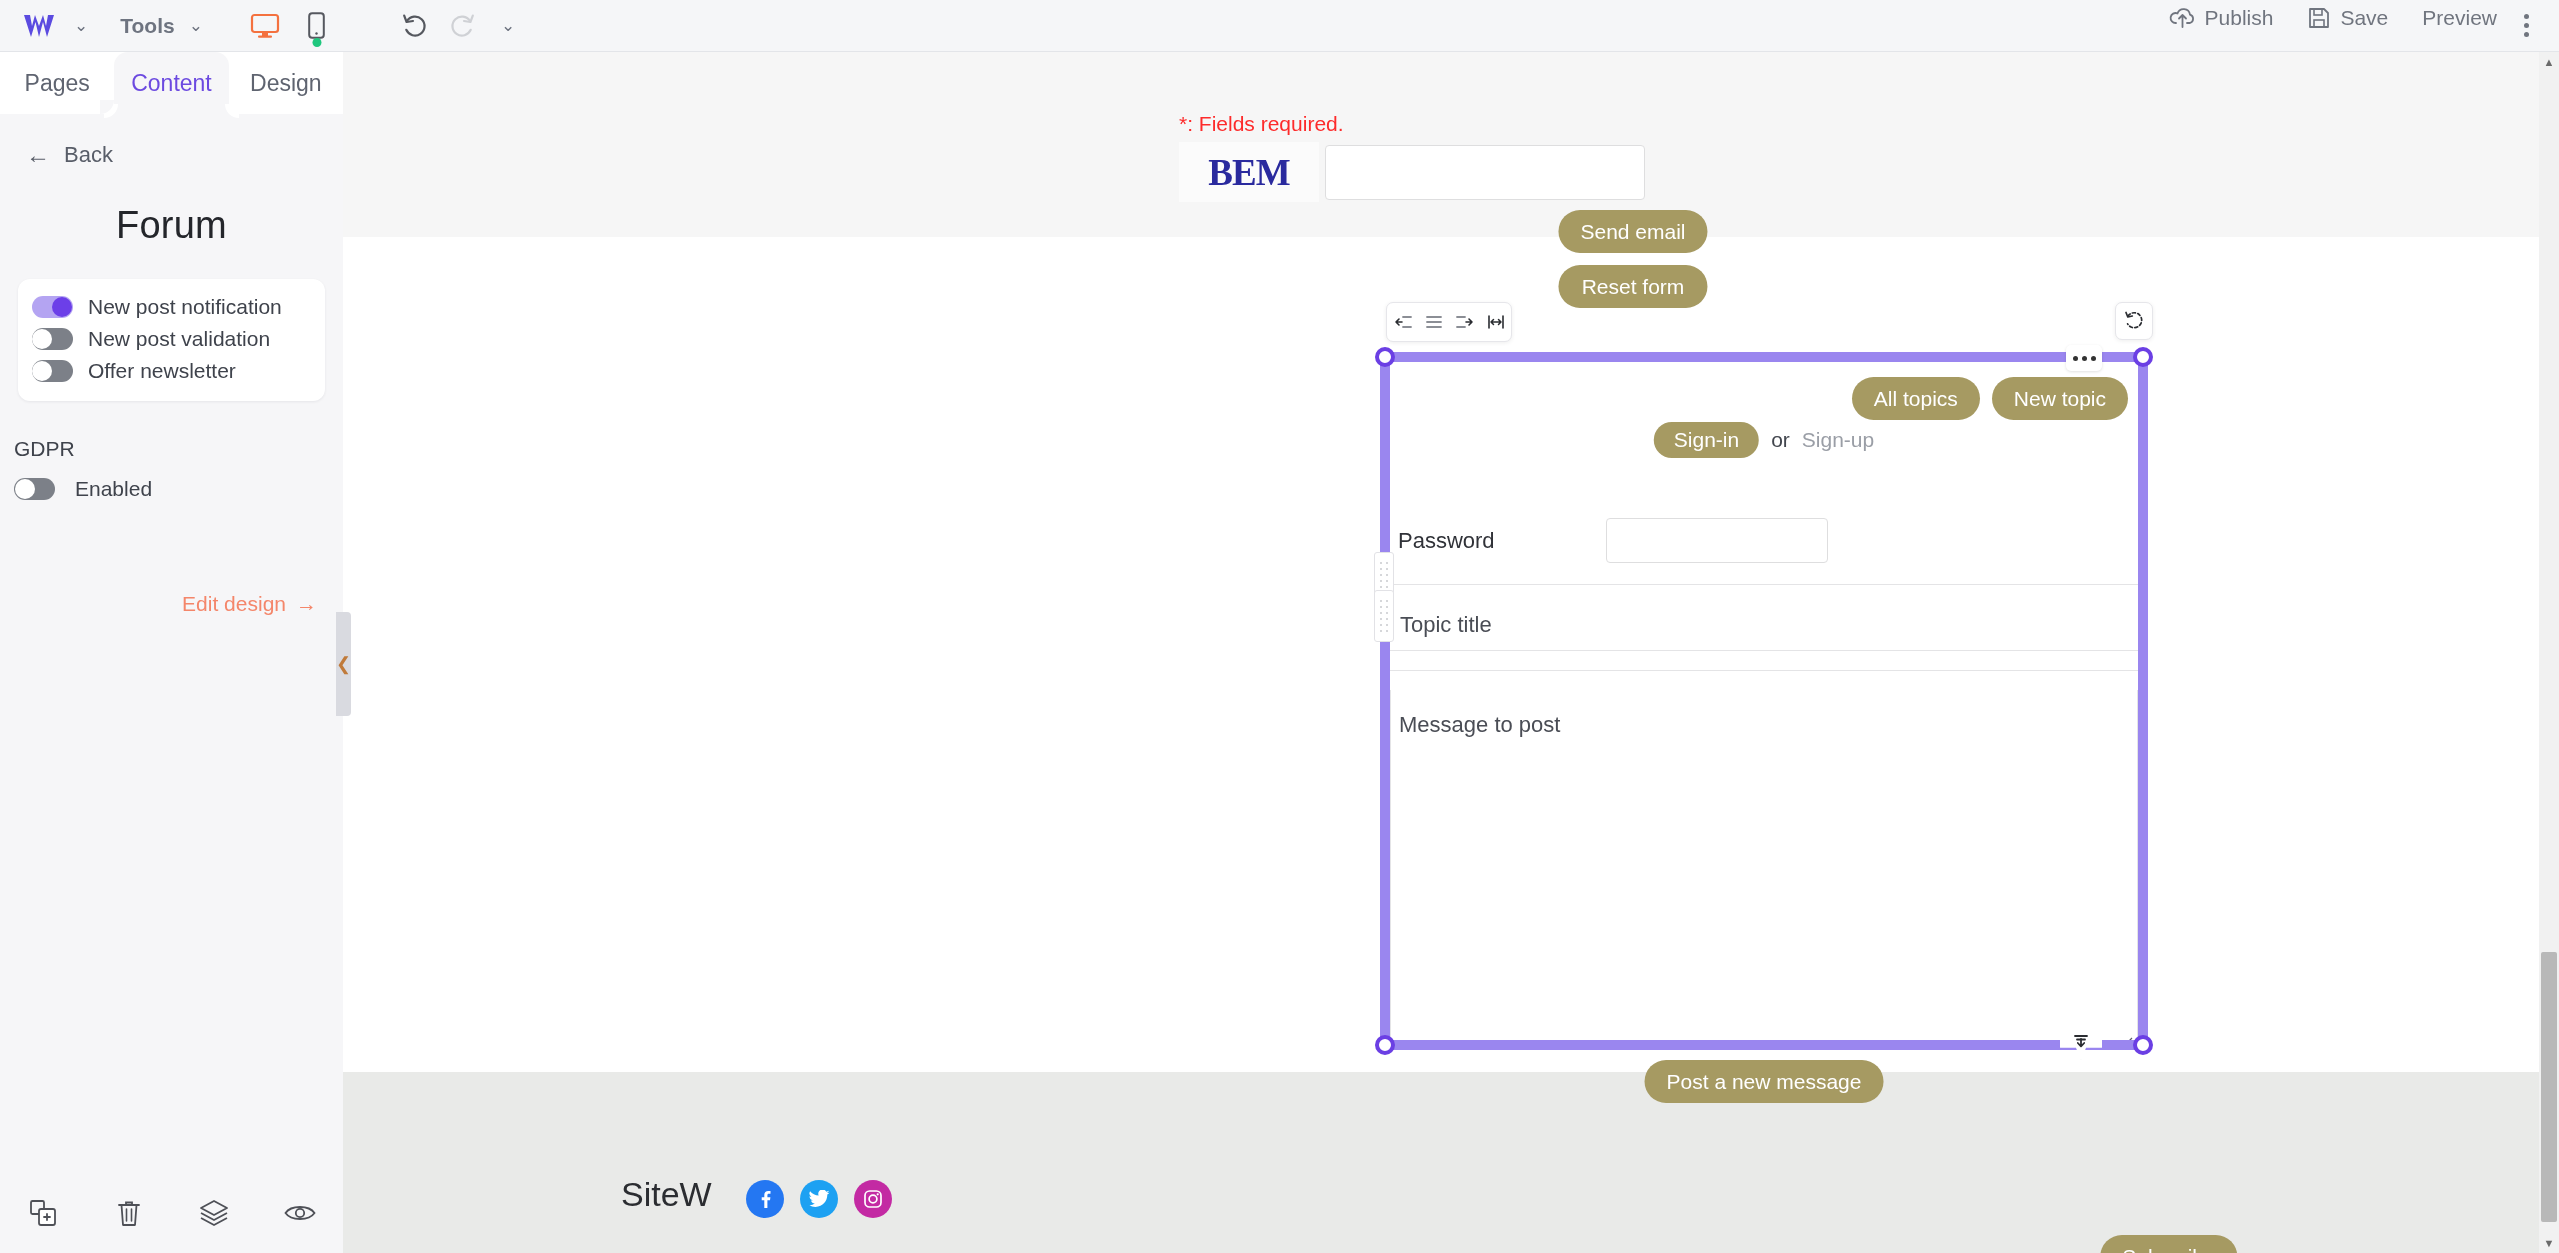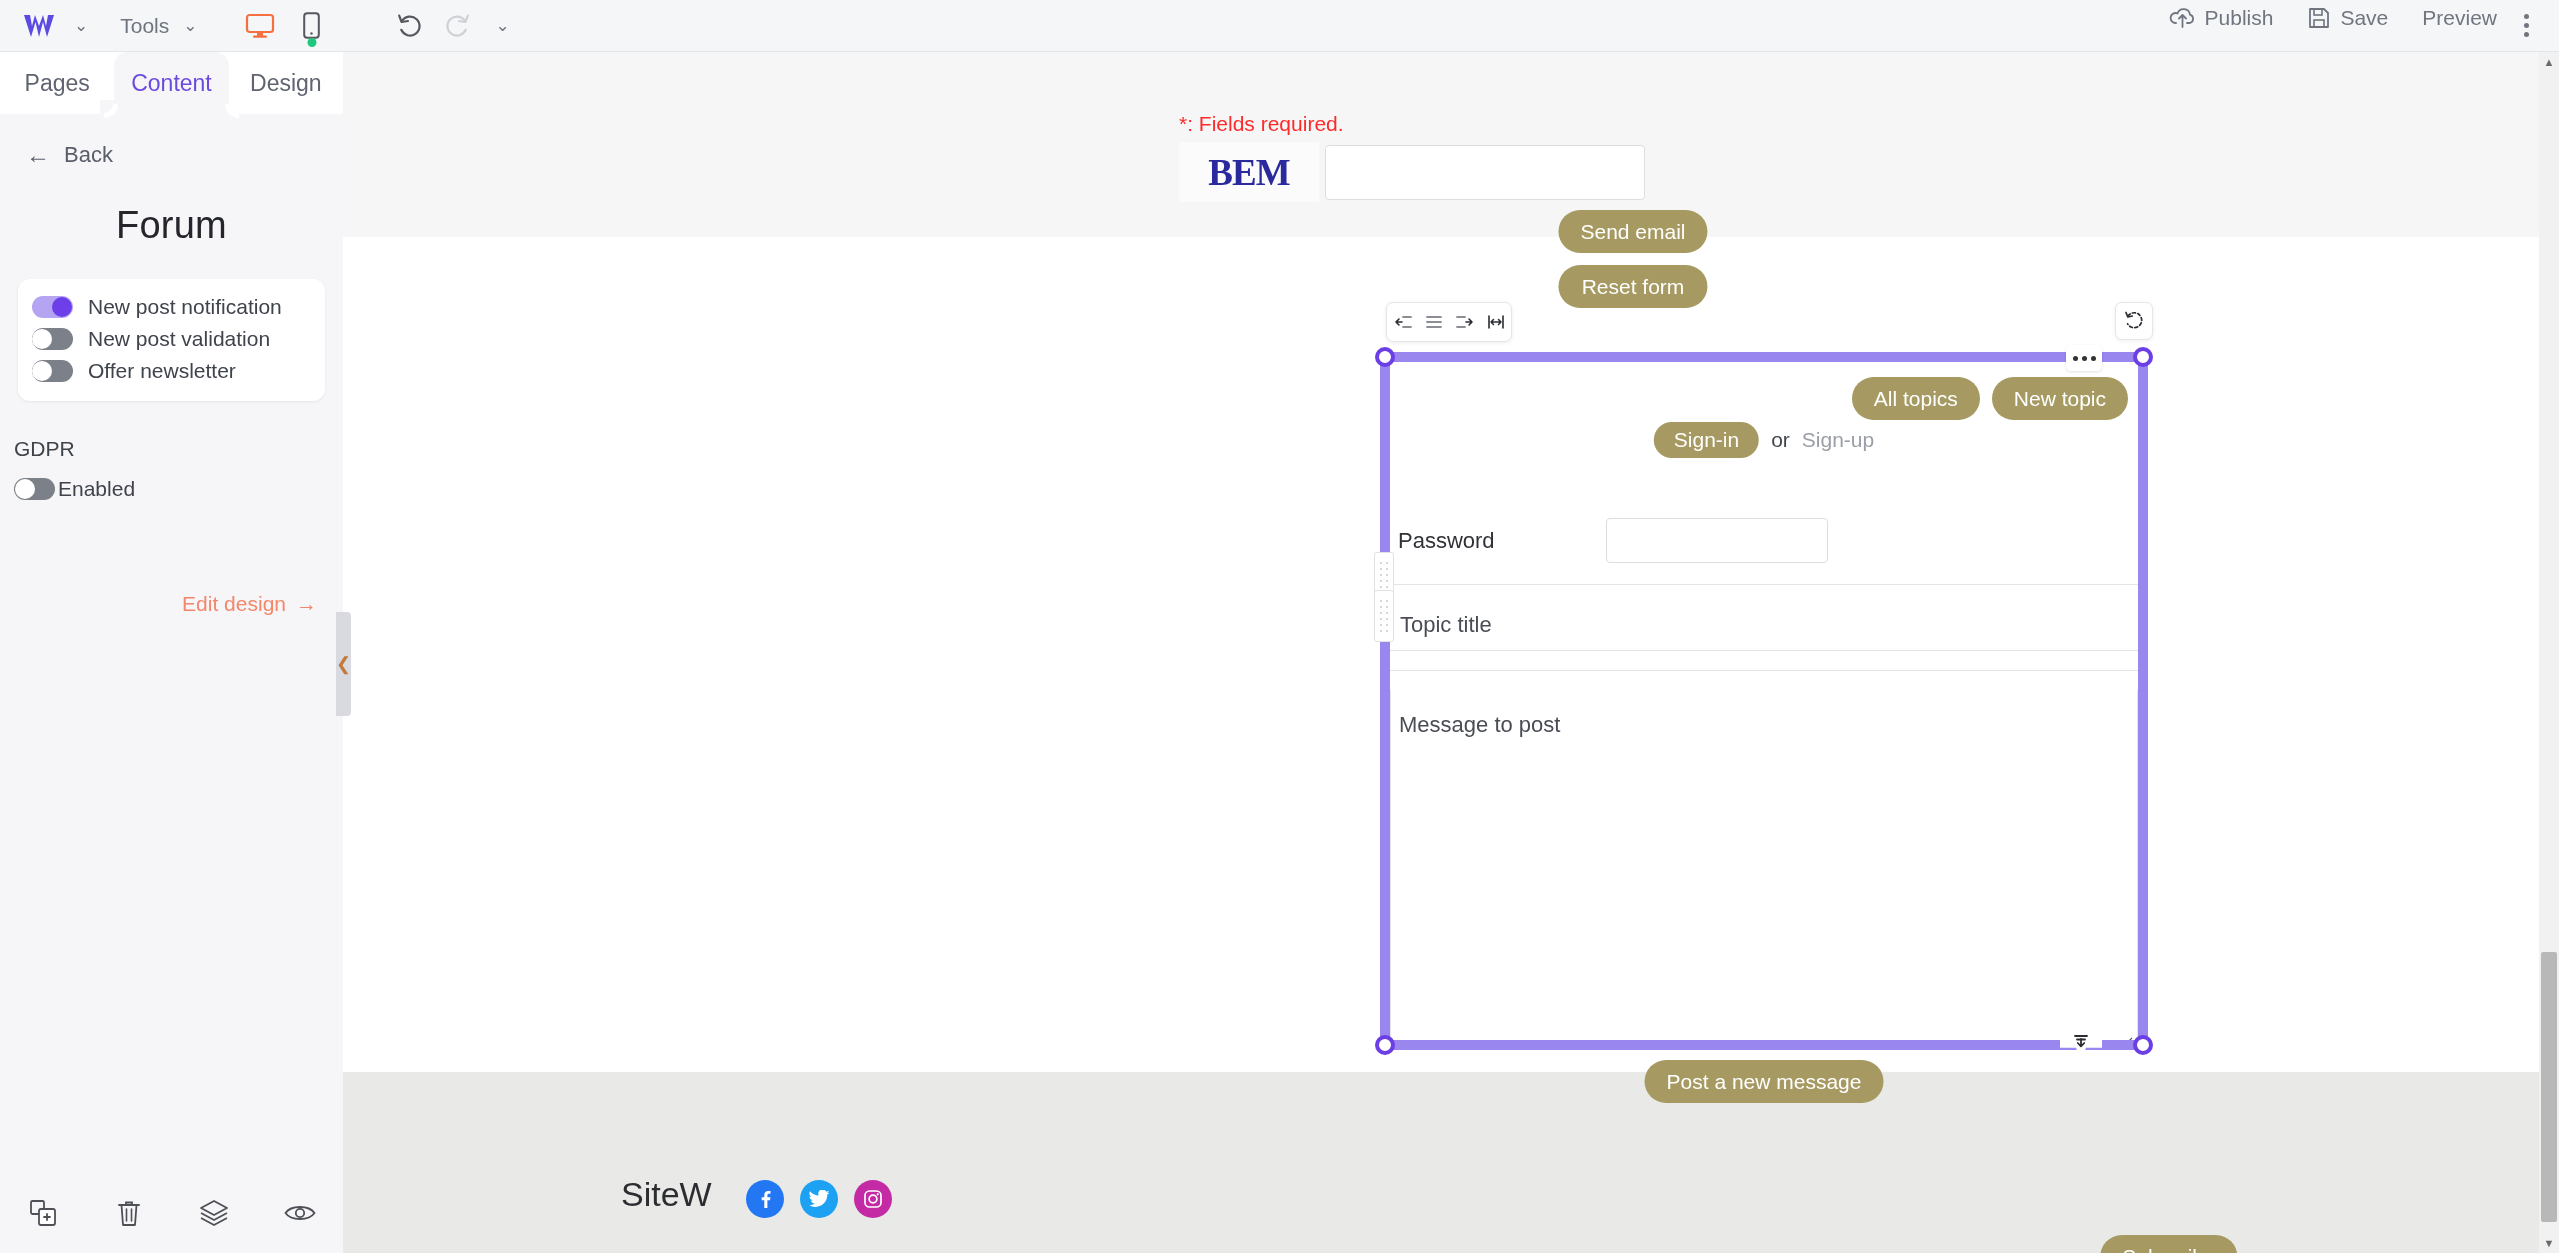--- a/index.html
+++ b/index.html
@@ -16,21 +16,21 @@
 
   
   #topbar{
     position:absolute; left:0; top:0; width:2559px; height:52px;
     background:#f5f6f8; border-bottom:1px solid #e3e5e9;
     display:flex; align-items:center; z-index:60;
   }
   .tb-left{ display:flex; align-items:center; gap:0; padding-left:18px; }
   .logo-w{ width:42px; height:34px; display:flex; align-items:center; justify-content:center; }
   .chev{ color:#6e7480; font-size:17px; line-height:1; padding:0 14px; cursor:default; }
-  .tb-item{ display:flex; align-items:center; color:#6e7480; font-size:21px; }
+  .tb-item{ display:flex; align-items:center; color:#6e7480; font-size:21px;font-weight:bold; }
   .tools-label{ padding-left:18px; }
   .dev-btn{ width:52px; height:40px; display:flex; align-items:center; justify-content:center; position:relative; }
   .dev-group{ margin-left:22px; display:flex; align-items:center; }
   .undo-group{ margin-left:48px; display:flex; align-items:center; }
   .ic-btn{ width:48px; height:40px; display:flex; align-items:center; justify-content:center; }
   .greendot{ position:absolute; bottom:-1px; left:50%; transform:translateX(-50%);
     width:9px; height:9px; border-radius:50%; background:#1fc77e; }
   .tb-right{ margin-left:auto; display:flex; align-items:center; padding-right:14px; gap:0; }
   .tb-action{ display:flex; align-items:flex-start; gap:9px; color:#70757f; font-size:21px; padding:0 17px; height:40px; }
   .kebab{ display:flex; flex-direction:column; gap:4px; padding:0 16px 0 10px; }
@@ -68,21 +68,21 @@
   .switch{ width:41px; height:22px; border-radius:11px; position:relative; flex:0 0 41px; }
   .switch .knob{ position:absolute; top:1px; width:20px; height:20px; border-radius:50%; }
   .switch.on{ background:#b4a4f2; }
   .switch.on .knob{ right:1px; background:#6c3fe8; }
   .switch.off{ background:#7c8088; }
   .switch.off .knob{ left:1px; background:#ffffff; }
   .switch.off-blend{ background:#7c8088; }
   .switch.off-blend .knob{ left:0px; background:#ffffff; }
 
   .gdpr-label{ margin:36px 0 0 14px; font-size:21px; color:#3f434c; }
-  .gdpr-row{ display:flex; align-items:center; gap:3px; margin:16px 0 0 14px; }
+  .gdpr-row{ display:flex; align-items:center; gap:20px; margin:16px 0 0 14px; }
 
   .edit-design{
     position:absolute; right:26px; top:540px; color:#f4866a; font-size:21px;
     display:flex; align-items:center; gap:10px;
   }
 
   #bottom-tools{
     position:absolute; left:0; bottom:0; width:343px; height:80px;
     display:flex; align-items:center;
   }

